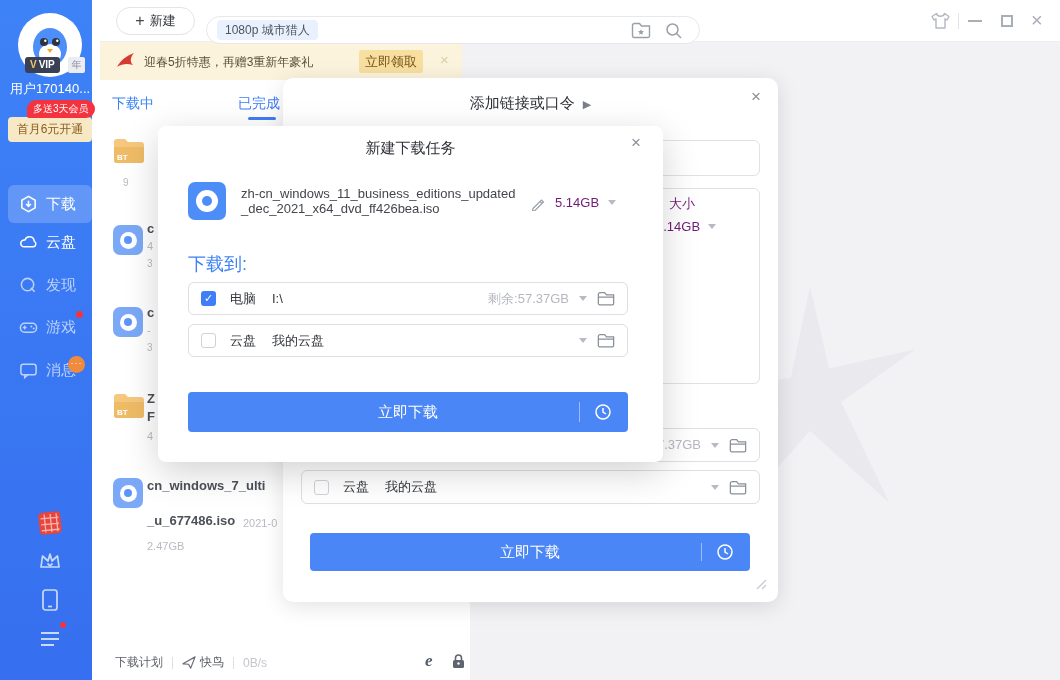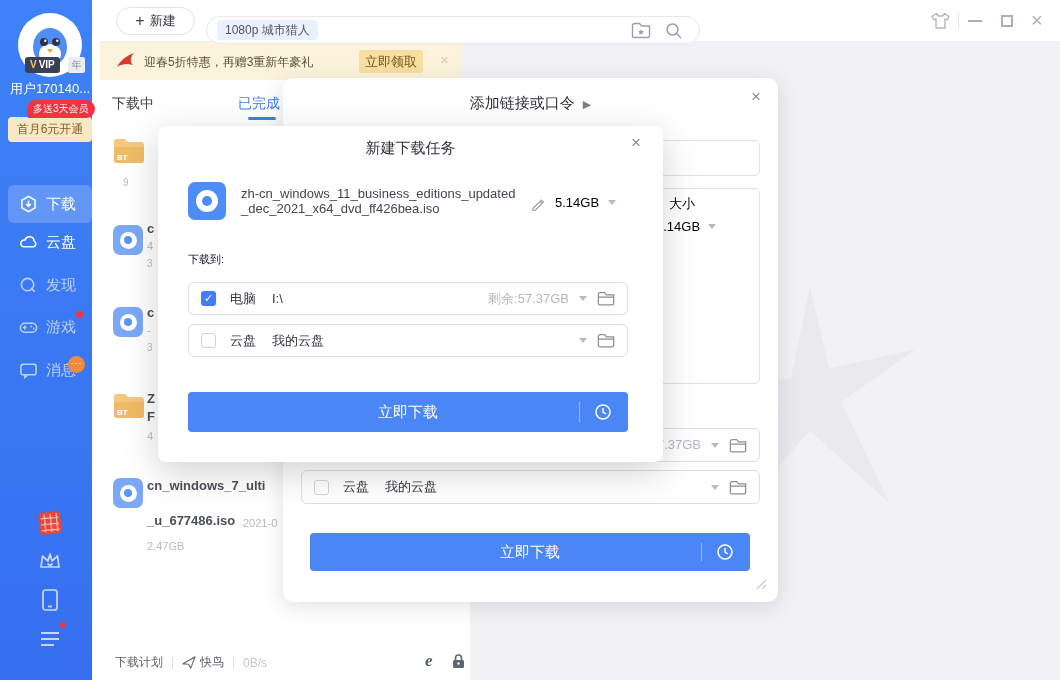--- a/index.html
+++ b/index.html
@@ -61,40 +61,40 @@
   .dest-row { border:1px solid #DEDEE3; border-radius:6px; background:#fff; display:flex; align-items:center; padding:0 12px; font-size:13px; color:#33363c; }
   .cbx { width:15px; height:15px; border-radius:3px; margin-right:14px; flex:none; }
   .cbx.on { background:#3F7EF7; color:#fff; font-size:11px; line-height:15px; text-align:center; }
   .cbx.off { border:1.5px solid #CFD2D8; background:#fff; }
   .row-path { margin-left:16px; }
   .row-right { margin-left:auto; display:flex; align-items:center; gap:10px; }
   .remain { font-size:13px; color:#B5B8BE; }
   .caret { width:0; height:0; border-left:4px solid transparent; border-right:4px solid transparent; border-top:5px solid #B6BAC2; }
   .dl-btn { background:#4A86F6; border-radius:4px; display:flex; align-items:center; justify-content:center; color:#fff; font-size:15px; }
   .dl-btn .divider { position:absolute; right:48px; top:10px; bottom:10px; width:1px; background:rgba(255,255,255,.45); }
-  .muted { color:#000000; }
+  .muted { color:#701a75; }
 
   
   #statusbar { left:100px; top:645px; width:370px; height:35px; background:#fff; z-index:2; display:flex; align-items:center; padding-left:15px; font-size:12px; color:#5a5e66; }
   .sb-sep { width:1px; height:12px; background:#DDDFE3; margin:0 9px; }
   svg { display:block; }
 </style>
 </head>
 <body>
 
 <div id="app">
 
   <div id="gray-bg" class="abs"></div>
 
   <svg id="watermark" class="abs" viewBox="0 0 100 100">
     <path d="M50 2 L58 36 L94 28 L63 50 L83 92 L50 62 L20 96 L37 55 L4 44 L42 40 Z" fill="#E9E9EE"></path>
   </svg>
 
   <div id="list-panel" class="abs">
-    <div class="abs tab" style="left:12px;top:15px;color:#404040;">下载中</div>
+    <div class="abs tab" style="left:12px;top:15px;color:#3b82f6;">下载中</div>
     <div class="abs tab" style="left:138px;top:15px;color:#3F7EF7;">
       <span>已完成</span>
       <span style="font-weight:bold;margin-left:5px;">5</span>
     </div>
     <div class="abs tab-underline"></div>
 
     <div class="abs" style="left:13px;top:58px;">
       <svg width="32" height="28" viewBox="0 0 32 28">
         <path d="M1 4 a3 3 0 0 1 3-3 h8 l3 3 h13 a3 3 0 0 1 3 3 v15 a3 3 0 0 1 -3 3 h-24 a3 3 0 0 1 -3-3 z" fill="#F5C87E"></path>
         <path d="M1 9 h30 v13 a3 3 0 0 1 -3 3 h-24 a3 3 0 0 1 -3-3 z" fill="#EFBB66"></path>
@@ -317,21 +317,21 @@
       <div>_dec_2021_x64_dvd_ff426bea.iso</div>
     </div>
     <svg class="abs" style="left:373px;top:70px;" width="15" height="15" viewBox="0 0 15 15">
       <path d="M2 12.5 L10.5 4 L12.5 6 L4 14.5 L1.5 15 Z M9 5.5 L11 7.5" fill="none" stroke="#9AA0A8" stroke-width="1.2"></path>
     </svg>
     <div class="abs muted" style="left:397px;top:69px;font-size:13px;display:flex;align-items:center;gap:9px;">
       <span>5.14GB</span>
       <span class="caret"></span>
     </div>
 
-    <div class="abs" style="left:30px;top:126px;font-size:11px;color:#0f172a;">下载到:</div>
+    <div class="abs" style="left:30px;top:126px;font-size:18px;color:#3b82f6;">下载到:</div>
 
     <div class="abs dest-row" style="left:30px;top:156px;width:440px;height:33px;">
       <span class="cbx on">✓</span>
       <span>电脑</span>
       <span class="row-path">I:\</span>
       <span class="row-right">
         <span class="remain">剩余:57.37GB</span>
         <span class="caret"></span>
         <svg width="18" height="15" viewBox="0 0 20 16">
           <path d="M1.5 3.5 a2 2 0 0 1 2-2 h5 l2 2.5 h8 v9.5 a1.5 1.5 0 0 1 -1.5 1.5 h-14 a1.5 1.5 0 0 1 -1.5-1.5 z M1.5 6.5 h17" fill="none" stroke="#8A8F98" stroke-width="1.4"></path>

